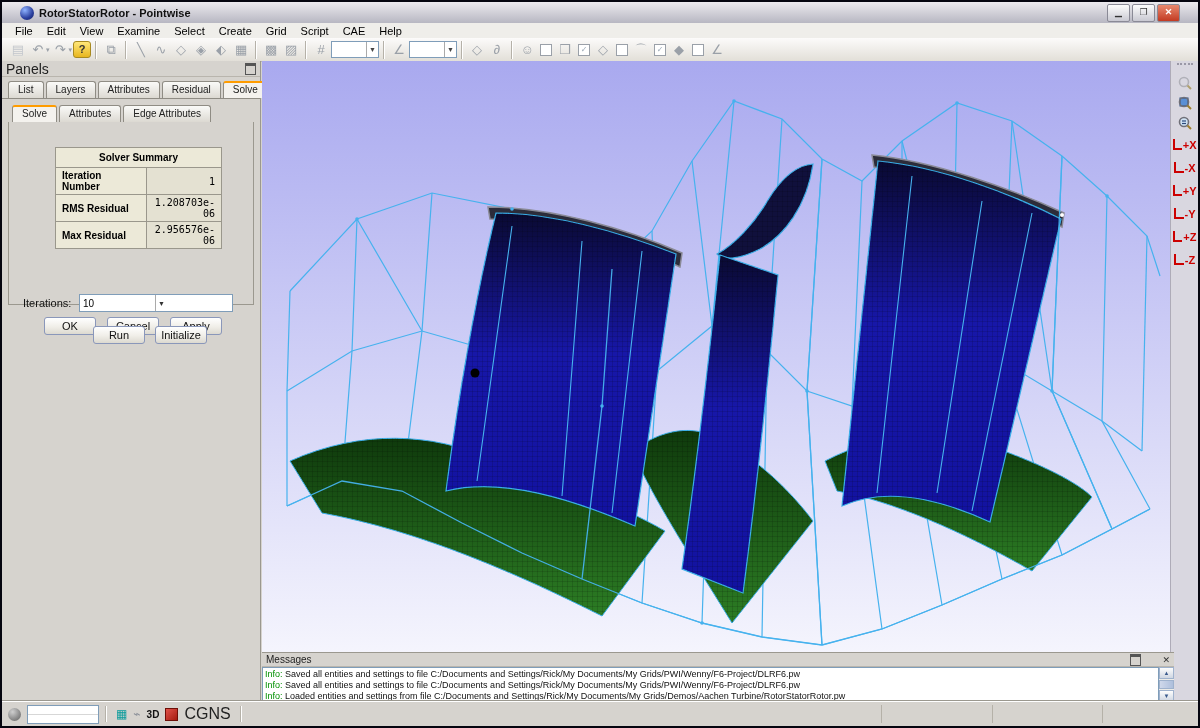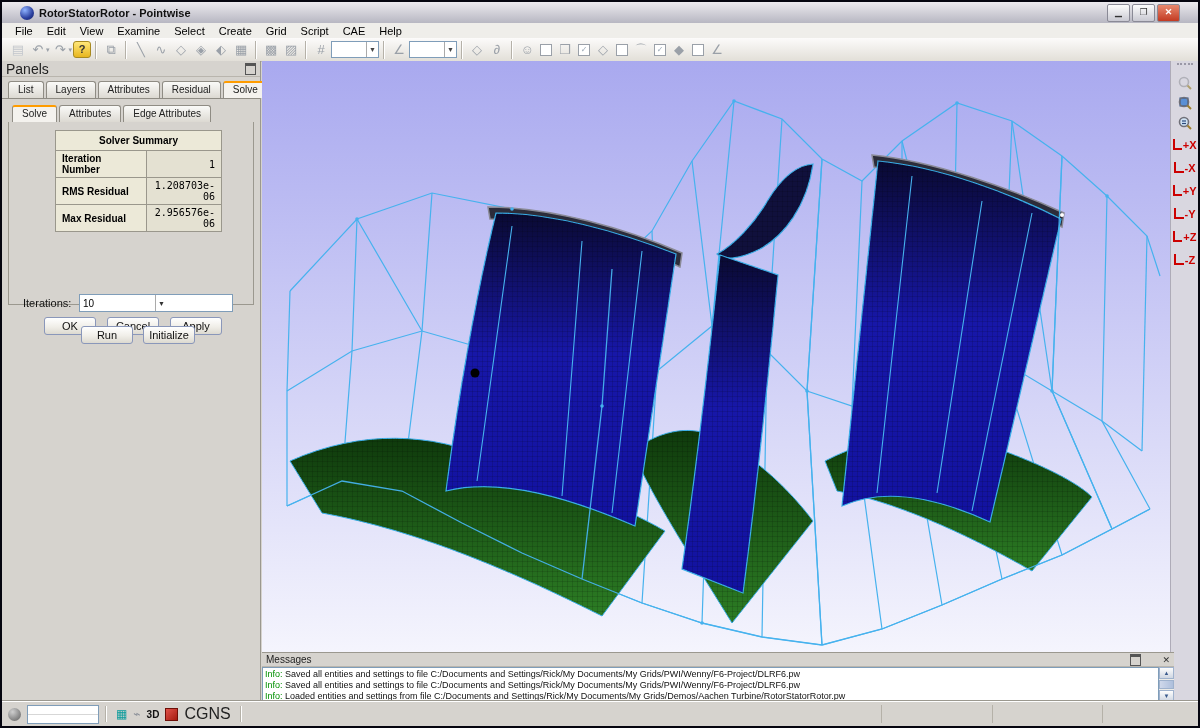--- a/index.html
+++ b/index.html
@@ -27,32 +27,32 @@
   #dock{position:absolute;left:0;top:59px;width:258px;bottom:24px;background:#d6d3ce;border-right:1px solid #9b988f;}
   #dock-titlebar{height:15px;border-bottom:1px solid #b9b5ad;display:flex;align-items:center;padding:0 4px;}
   #dock-title{font-size:14px;color:#222;flex:1;}
   .float-glyph{width:9px;height:8px;border:1px solid #555;border-top:3px solid #555;}
   .tabrow{display:flex;padding:4px 4px 0 6px;border-bottom:1px solid #8f8c84;height:17px;}
   .tab{font-size:10px;color:#222;border:1px solid #8f8c84;border-bottom:none;border-radius:3px 3px 0 0;background:linear-gradient(#fafaf8,#dcd9d2);padding:2px 9px 0 9px;margin-right:2px;}
   .tab.active{background:#f4f2ee;border-top:2px solid #ff9c00;font-weight:normal;position:relative;top:0px;padding-top:1px;}
   .subtabrow{display:flex;padding:6px 4px 0 10px;height:17px;}
   .inner-frame{margin:0 6px;border:1px solid #9b988f;border-top:none;background:#d6d3ce;height:182px;position:relative;}
   
-  #solver-table{position:absolute;left:46px;top:8px;border-collapse:collapse;}
+  #solver-table{position:absolute;left:46px;top:25px;border-collapse:collapse;}
   #solver-table td{border:1px solid #9a978c;background:#ece9d8;font-size:10px;padding:2px 6px;height:15px;}
   #solver-table td.hdr{text-align:center;font-weight:bold;}
   #solver-table td.lbl{font-weight:bold;width:78px;}
   #solver-table td.val{font-family:"DejaVu Sans Mono",monospace;font-size:10px;text-align:right;width:62px;background:#e4e1d2;}
   .iter-row{position:absolute;left:14px;top:172px;display:flex;align-items:center;}
   .iter-label{font-size:11px;color:#111;width:56px;}
   .combo{width:152px;height:16px;background:#fff;border:1px solid #7f9db9;font-size:10px;display:flex;align-items:center;}
   .combo span{flex:1;padding-left:3px;}
   .combo .arr{font-size:7px;color:#333;border-left:1px solid #aaa;padding:0 2px;height:100%;display:flex;align-items:center;}
   .btn{border:1px solid #8a97ba;border-radius:3px;background:linear-gradient(#ffffff,#f0eee8 55%,#dcd9d0);font-size:11px;color:#111;text-align:center;padding:2px 0;font-family:"Liberation Sans",sans-serif;}
-  .run-row{position:absolute;left:72px;top:204px;display:flex;gap:10px;}
+  .run-row{position:absolute;left:84px;top:204px;display:flex;gap:10px;}
   .run-row .btn{width:52px;}
   .dlg-row{margin:12px 0 0 42px;display:flex;gap:11px;}
   .dlg-row .btn{width:52px;}
   
   #viewport{position:absolute;left:260px;top:59px;width:912px;height:594px;overflow:hidden;}
   
   #right-toolbar{position:absolute;right:0;top:59px;width:28px;bottom:24px;background:#d9d7e0;border-left:1px solid #aeabb8;display:flex;flex-direction:column;align-items:center;padding-top:2px;box-sizing:border-box;}
   .grip{width:16px;height:5px;border-top:2px dotted #9a98a6;margin-bottom:3px;}
   .rt-icon{width:22px;height:20px;display:flex;align-items:center;justify-content:center;}
   .axis-btn{width:24px;height:21px;display:flex;align-items:center;justify-content:center;margin:1px 0;}

